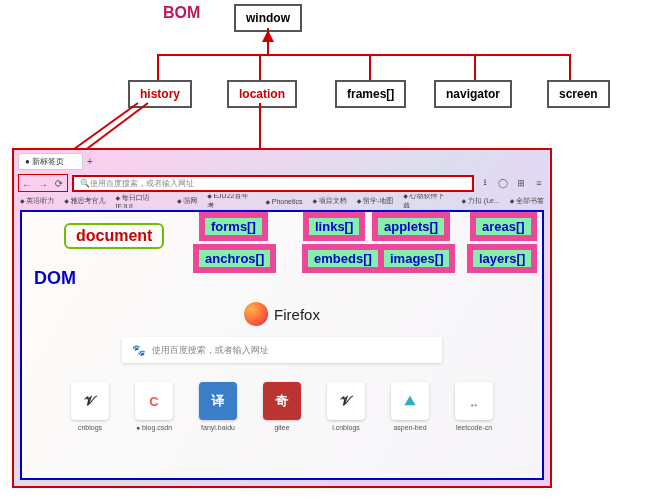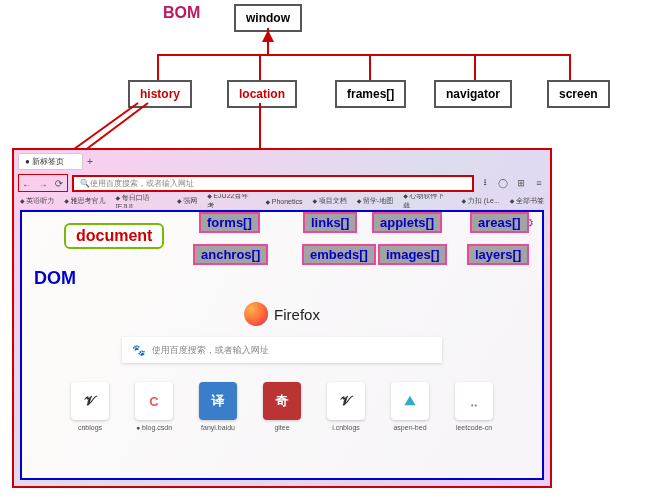--- a/index.html
+++ b/index.html
@@ -1,20 +1,20 @@
 <!DOCTYPE html>
 <html><head>
 <meta charset="utf-8">
 <style>
   * { box-sizing: border-box; margin: 0; padding: 0; }
   body { width: 657px; height: 500px; font-family: Arial, sans-serif; position: relative; background: #fff; }
   .box { border: 2px solid #555; padding: 5px 10px; background: #fff; display: inline-block; font-weight: bold; font-size: 12px; position: absolute; }
   .red-text { color: #be185d; font-weight: bold; position: absolute; font-size: 16px; }
   .blue-text { color: #00c; font-weight: bold; position: absolute; font-size: 18px; }
-  .green-box { border: 2px solid #ec4899; padding: 1px 6px; background: #a3a3a3; color: #00c; font-weight: bold; font-size: 13px; position: absolute; }
+  .green-box { border: 6px solid #ec4899; padding: 1px 6px; background: #86efac; color: #00c; font-weight: bold; font-size: 13px; position: absolute; }
   .red-box { border: 2px solid #7b0; padding: 2px 10px; background: #fff; color: #c00; font-weight: bold; font-size: 16px; position: absolute; }
   svg.lines { position: absolute; top: 0; left: 0; pointer-events: none; }
   .browser { position: absolute; left: 12px; top: 148px; width: 540px; height: 340px; border: 2px solid #c00; background: linear-gradient(135deg,#fce 0%,#dde 50%,#ecf 100%); }
   .tabbar { height: 22px; display: flex; align-items: center; font-size: 9px; color: #333; padding-left: 4px; }
   .tab { background: #fff; border-radius: 3px 3px 0 0; padding: 2px 18px 2px 6px; margin-right: 2px; font-size: 8px; border:1px solid #ccc;}
   .addrrow { height: 22px; display: flex; align-items: center; padding: 0 4px; gap: 4px; }
   .navicon { width: 14px; height: 14px; display:flex;align-items:center;justify-content:center;font-size:10px;color:#555;}
   .addrbar { flex: 1; border: 2px solid #c00; height: 17px; background: #fff; display: flex; align-items: center; padding: 0 6px; font-size: 8px; color: #888; }
   .toolicon { width: 14px; height: 14px; font-size: 9px; color: #555;display:flex;align-items:center;justify-content:center;}
   .bookmarks { height: 14px; display: flex; align-items: center; font-size: 7px; color: #444; padding: 0 6px; gap: 10px; overflow:hidden;}

